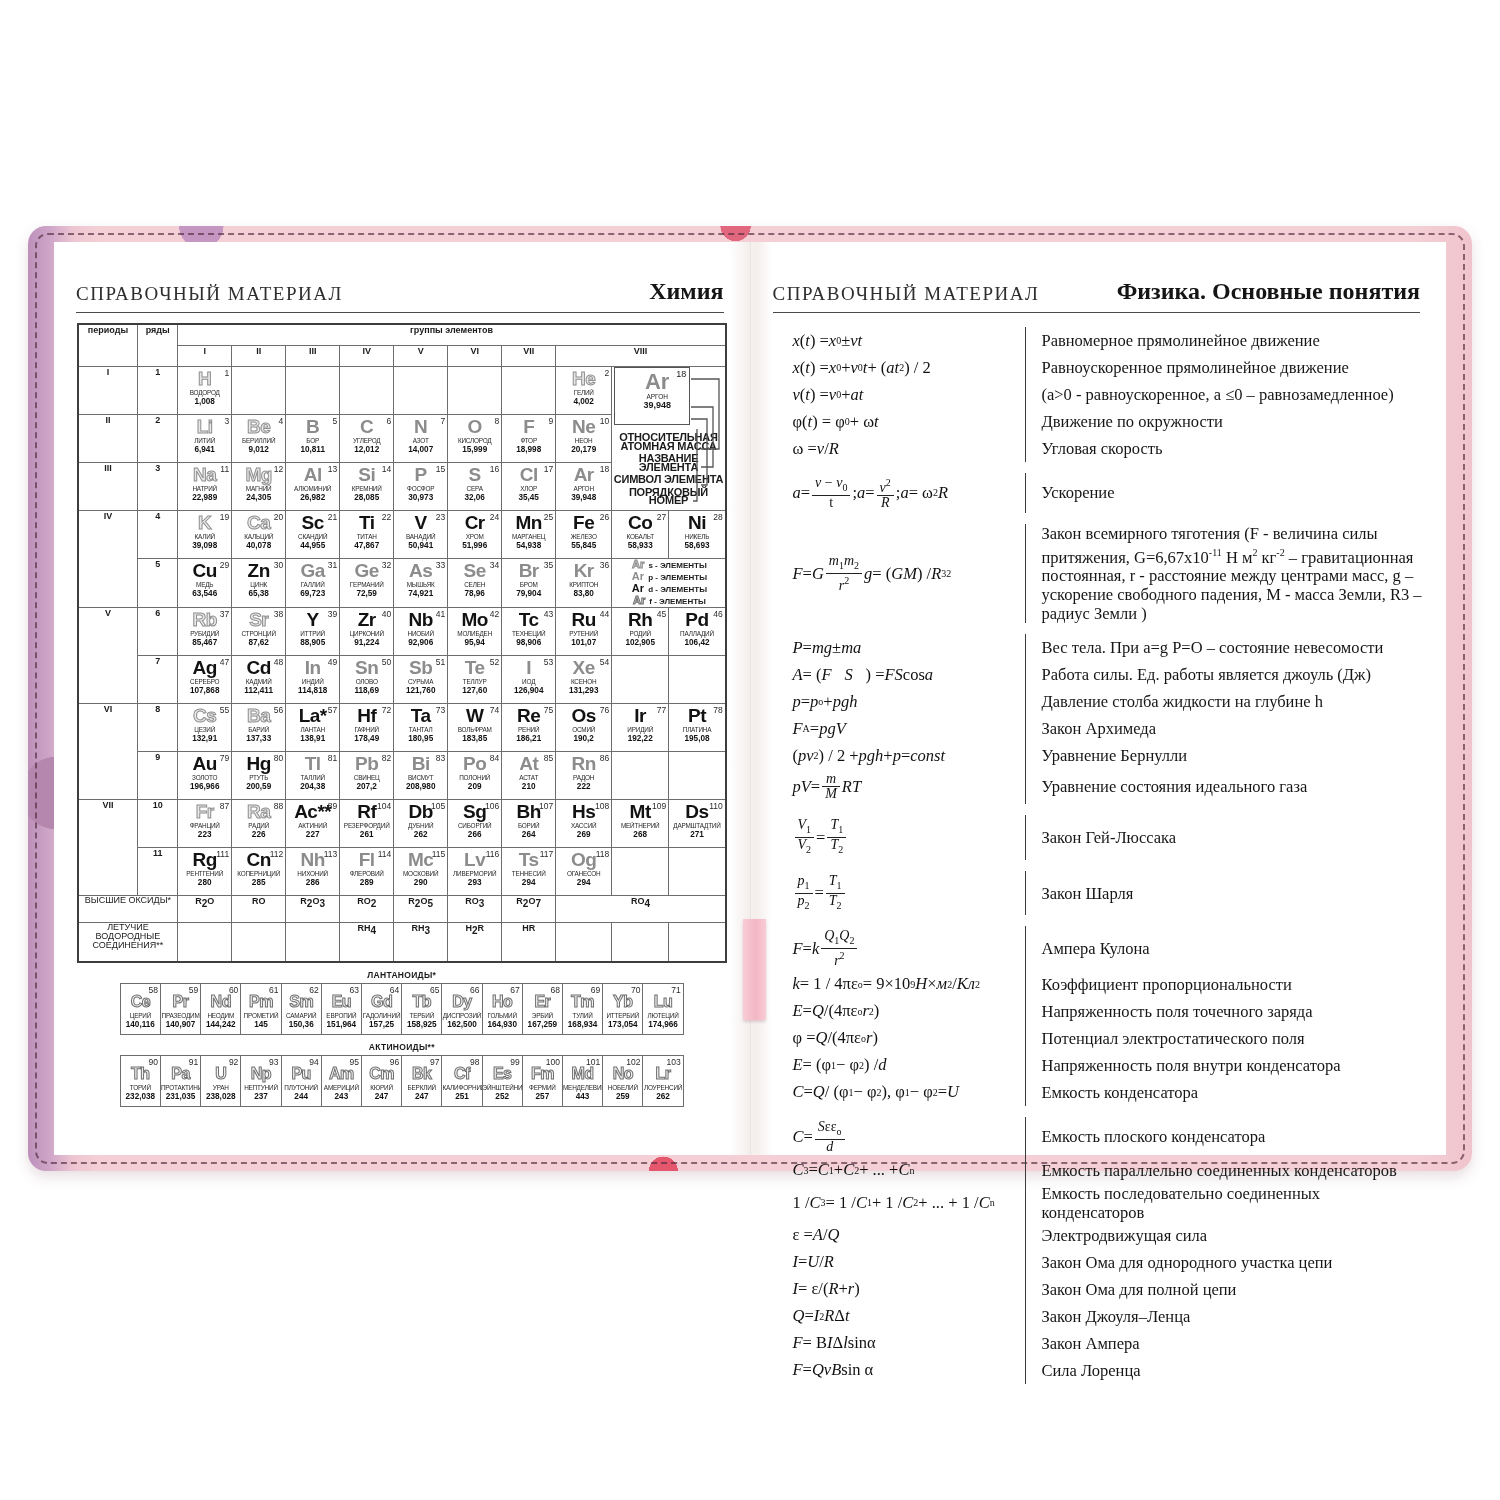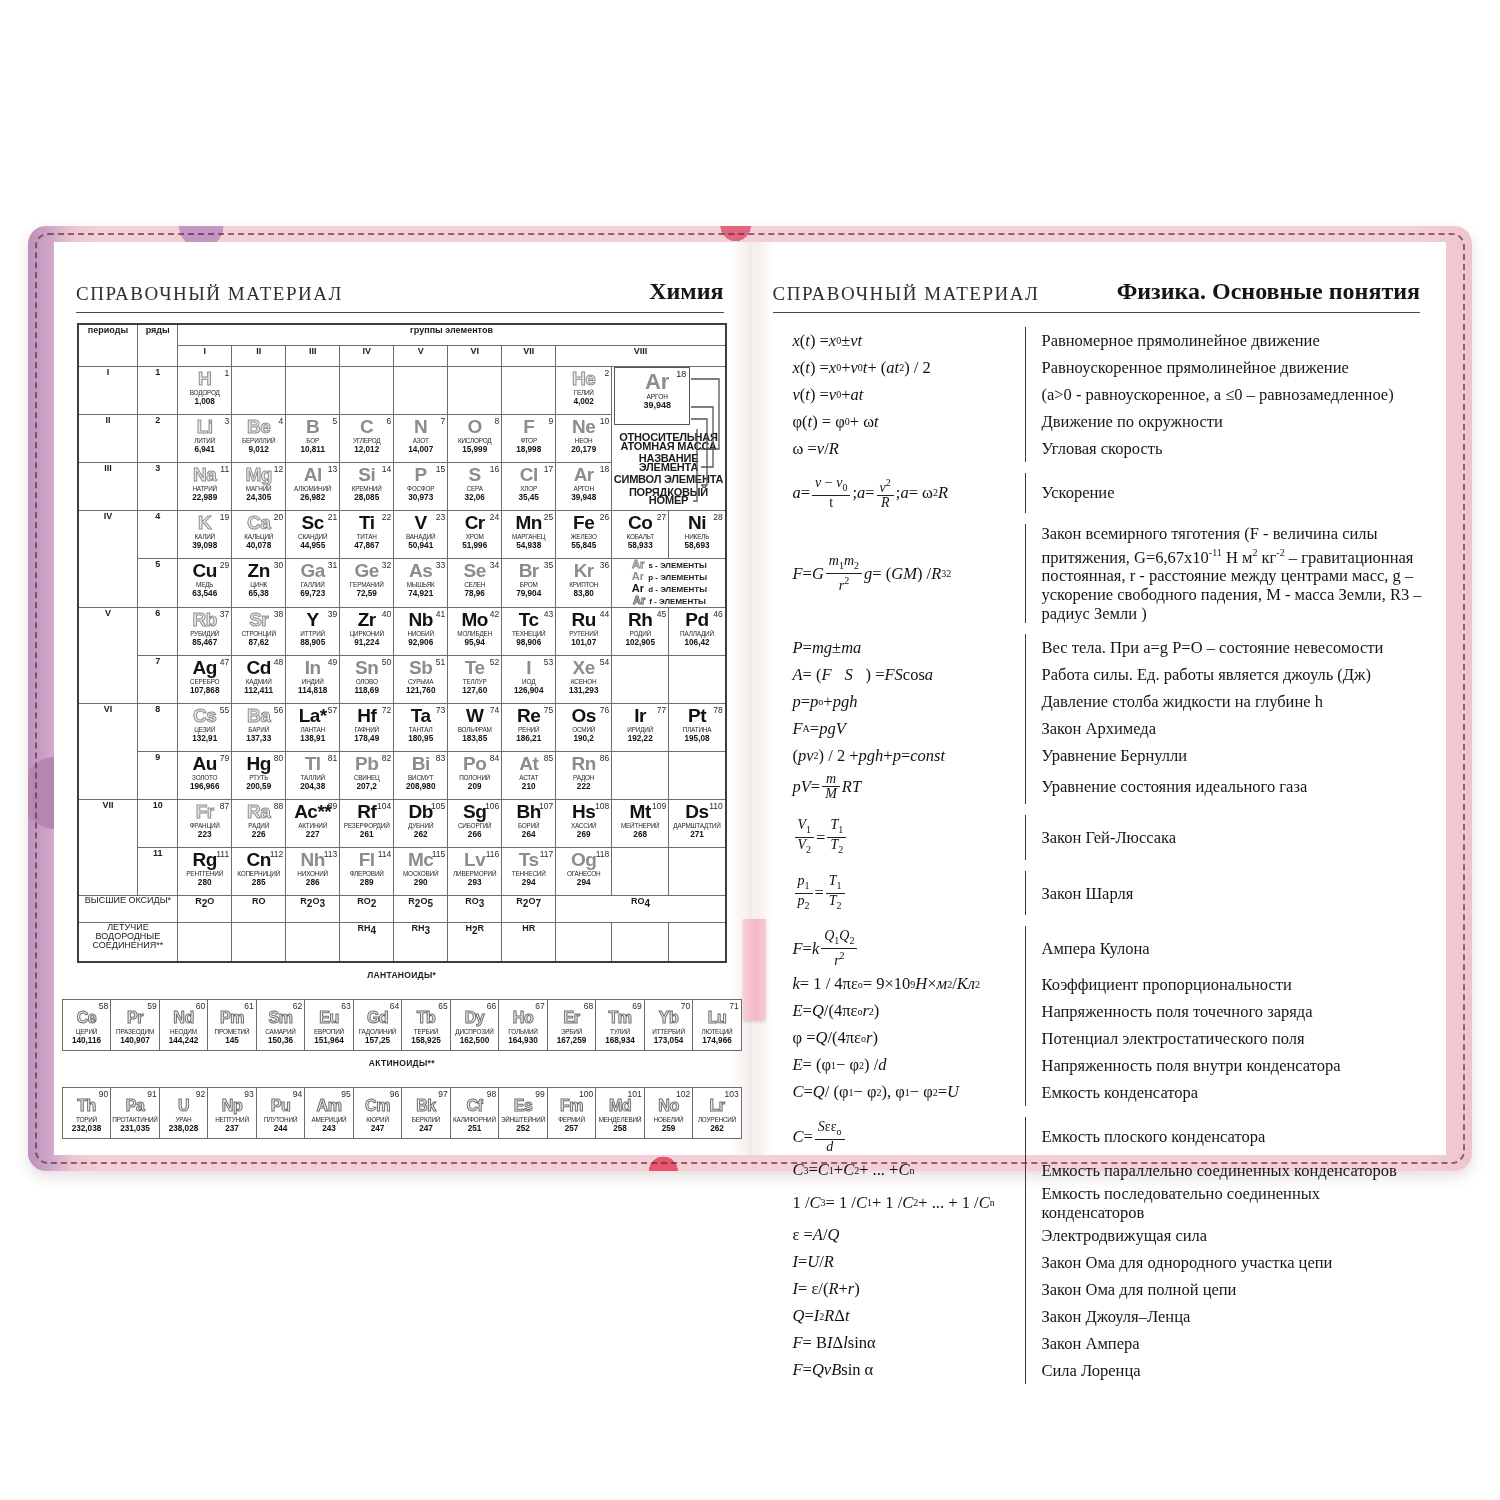--- a/index.html
+++ b/index.html
@@ -59,21 +59,21 @@
   .arbox .sym{display:block;font-size:22px;font-weight:bold;color:#8c8c8c;margin:3px 0 0 10px;line-height:22px;}
   .arbox .nm{display:block;font-size:6.5px;margin-left:10px;}
   .arbox .ms{display:block;font-size:9px;font-weight:bold;margin-left:10px;}
   .callout{position:absolute;top:4px;right:2px;}
   .arlabels{margin-top:8px;}
   .arlabels div{font-size:11px;font-weight:bold;line-height:8.5px;margin-bottom:4px;letter-spacing:-.2px;}
   td.spdfCell{vertical-align:middle;text-align:right;padding-right:4px;}
   .spdfRow{font-size:8px;font-weight:bold;line-height:11px;white-space:nowrap;}
   .spdfRow .mini{display:inline-block;width:16px;font-size:11px;font-weight:bold;text-align:center;}
   .fhead{text-align:center;font-size:8.5px;font-weight:bold;margin-top:7px;letter-spacing:.3px;}
-  table.ft{border-collapse:collapse;margin:19px auto 0 auto;table-layout:fixed;width:680px;border:1.6px solid #3d3d3d;}
+  table.ft{border-collapse:collapse;margin:3px auto 0 auto;table-layout:fixed;width:564px;border:1.6px solid #3d3d3d;}
   table.ft td{border:1px solid #6d6d6d;padding:0;position:relative;text-align:center;background:#fff;}
   table.ft .ec{height:50px;}
   table.ft .sym{font-size:16px;}
   
   .physics{margin:14px 24px 0 40px;font-family:"Liberation Serif",serif;}
   .prow{display:flex;align-items:center;min-height:27px;}
   .prow.gap{margin-top:11px;}
   .pf{width:224px;flex:0 0 224px;border-right:1.2px solid #3c3c3c;align-self:stretch;
       display:flex;align-items:center;font-size:16.5px;padding:3px 8px 3px 2px;color:#111;}
   .pd{padding-left:16px;font-size:16.5px;line-height:19px;color:#161616;}
@@ -930,21 +930,21 @@
                 <td class="ec b-f">
                   <span class="num">100</span>
                   <span class="sym">Fm</span>
                   <span class="nm">ФЕРМИЙ</span>
                   <span class="ms">257</span>
                 </td>
                 <td class="ec b-f">
                   <span class="num">101</span>
                   <span class="sym">Md</span>
                   <span class="nm">МЕНДЕЛЕВИЙ</span>
-                  <span class="ms">258</span>
+                  <span class="ms">443</span>
                 </td>
                 <td class="ec b-f">
                   <span class="num">102</span>
                   <span class="sym">No</span>
                   <span class="nm">НОБЕЛИЙ</span>
                   <span class="ms">259</span>
                 </td>
                 <td class="ec b-f">
                   <span class="num">103</span>
                   <span class="sym">Lr</span>

